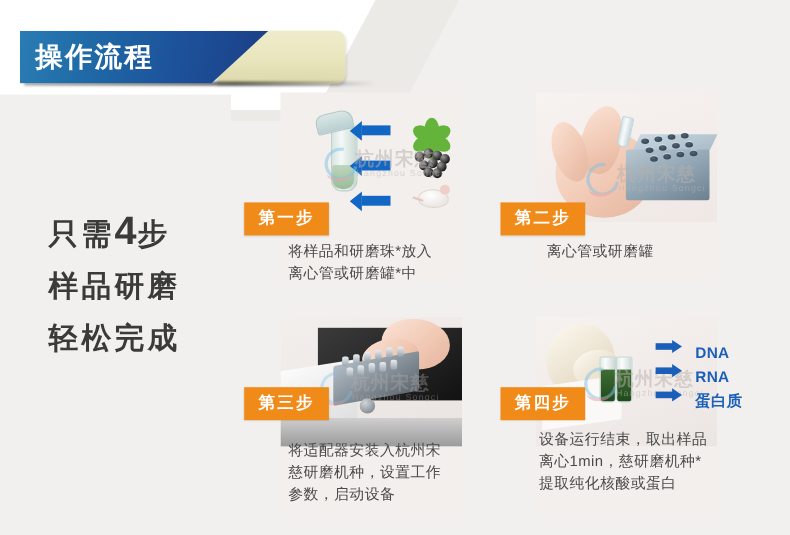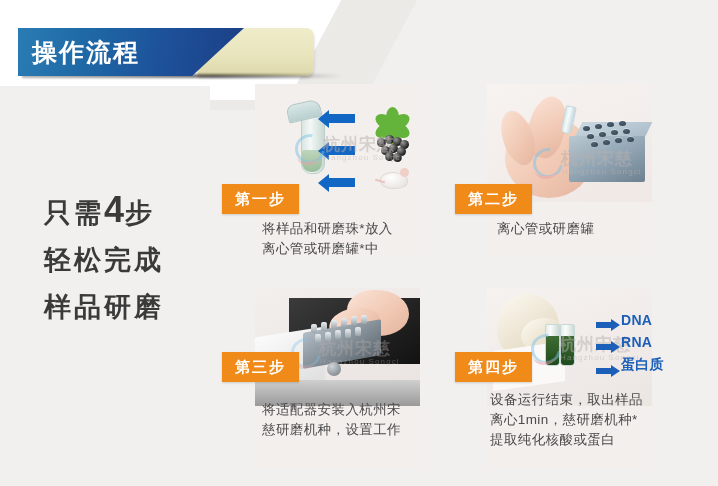--- a/index.html
+++ b/index.html
@@ -374,22 +374,22 @@
     position: absolute;
     left: 0; bottom: 0;
     width: 100%;
     height: 72%;
     background: linear-gradient(to bottom, #3f6d33, #1f4a1c);
   }
 
   .prod-row {
     position: absolute;
     display: flex;
-    align-items: flex-end;
-    gap: 9px;
+    align-items: flex-start;
+    gap: 20px;
     white-space: nowrap;
     z-index: 14;
   }
   .prod-arrow {
     position: relative;
     width: 16px;
     height: 6px;
     background: #1b5fb8;
     flex: none;
   }
@@ -461,22 +461,22 @@
   <div class="bg-left-panel"></div>
 </div>
 
 <div class="banner-tail"></div>
 <div class="banner-shadow"></div>
 <div class="banner-main"></div>
 <div class="banner-title">操作流程</div>
 
 <div class="headline">
   <div class="headline-line"><span>只需</span><span class="big">4</span><span>步</span></div>
+  <div class="headline-line">样品研磨</div>
   <div class="headline-line">轻松完成</div>
-  <div class="headline-line">样品研磨</div>
 </div>
 
 <div class="card" id="card-1">
   <div class="photo">
     <div class="tube">
       <div class="tube-body"></div>
       <div class="tube-liquid"></div>
       <div class="tube-cap"></div>
     </div>
 
@@ -590,20 +590,21 @@
       <div class="wm-arc"></div>
       <div class="wm-cn">杭州宋慈</div>
       <div class="wm-en">Hangzhou Songci</div>
     </div>
   </div>
 </div>
 <div class="badge" id="badge-3">第三步</div>
 <div class="caption" id="cap-3">
   <div>将适配器安装入杭州宋</div>
   <div>慈研磨机种，设置工作</div>
+  <div>参数，启动设备</div>
 </div>
 
 <div class="card" id="card-4">
   <div class="photo">
     <div class="ph4-bg"></div>
     <div class="glove" style="left:10px; top:6px; width:62px; height:64px;"></div>
     <div class="glove" style="left:34px; top:30px; width:44px; height:34px; border-radius:50%; transform:rotate(-8deg);"></div>
     <div class="machine-panel" style="left:6px; top:58px; width:72px; height:40px; background:#fbf9f7; transform:skewY(-8deg);"></div>
     <div class="vial" style="left:58px; top:36px;">
       <div class="fill"></div>

